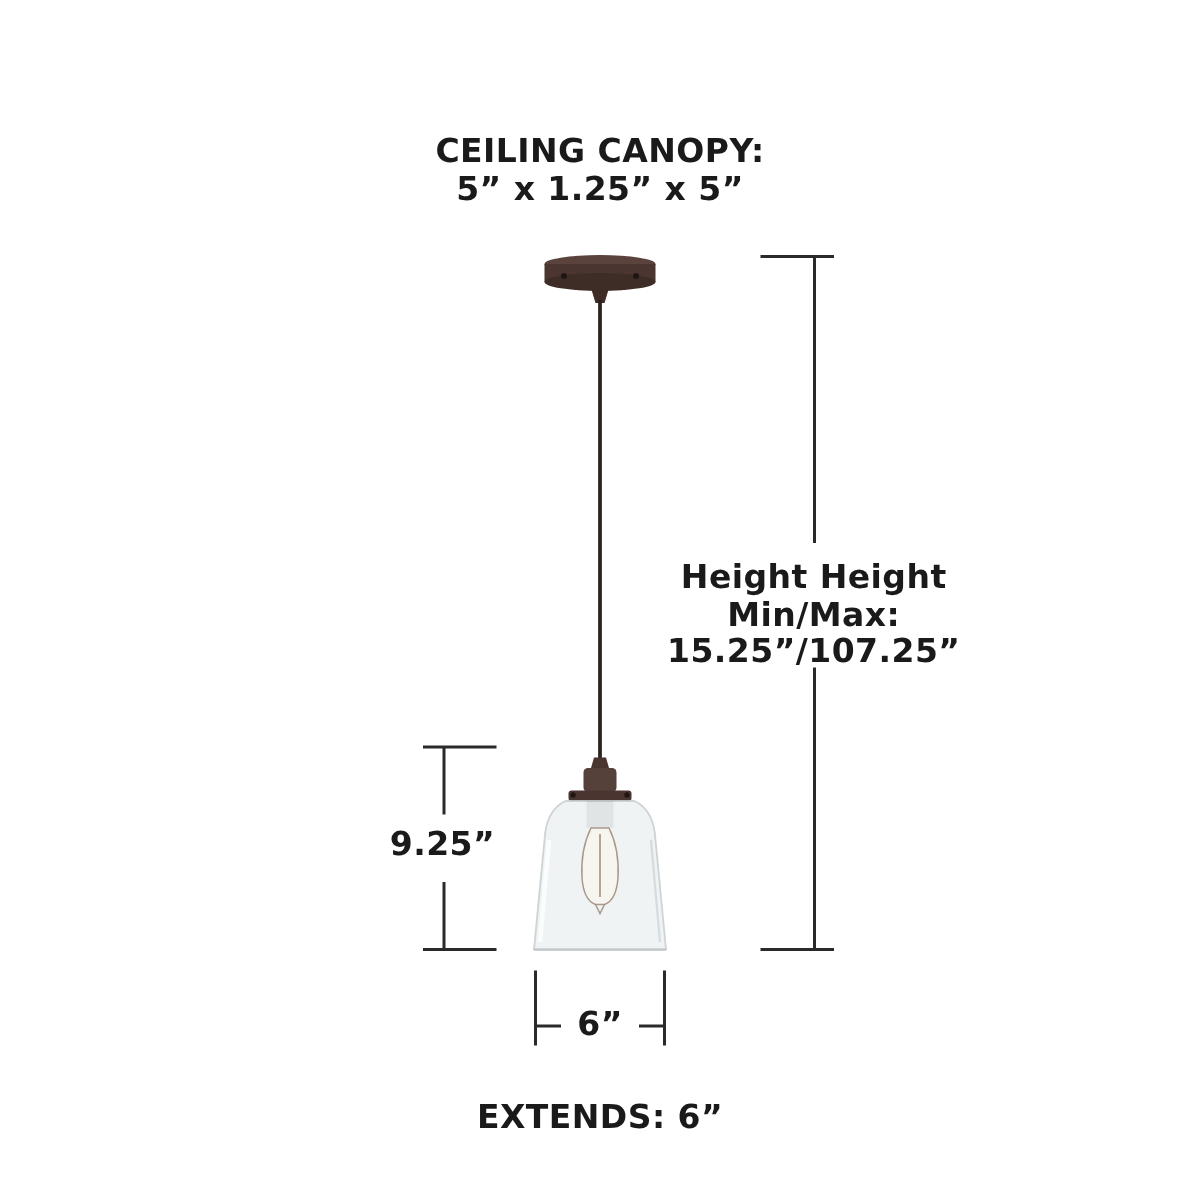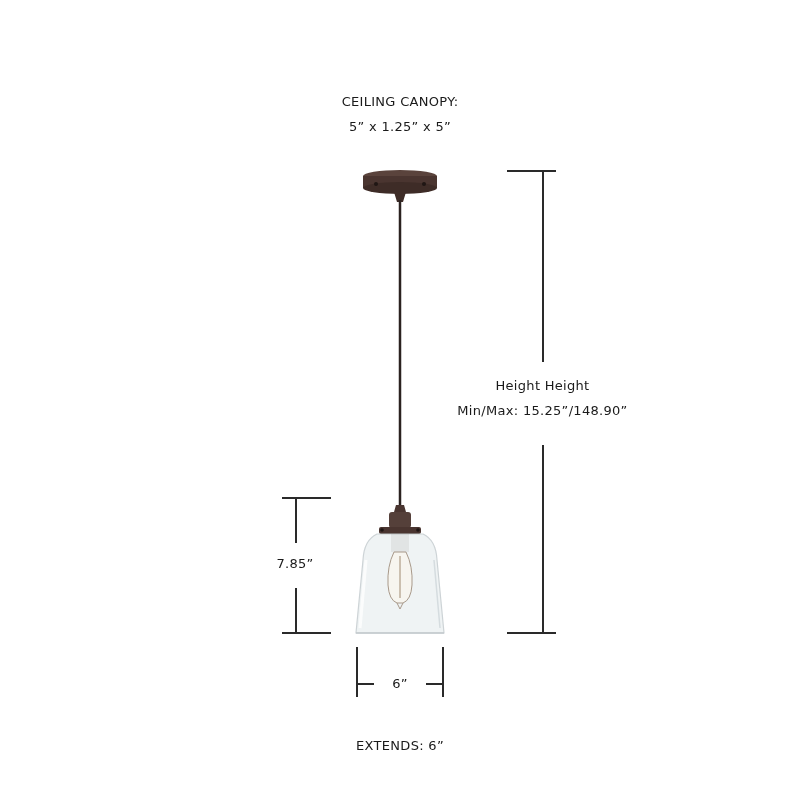--- a/index.html
+++ b/index.html
@@ -1,29 +1,29 @@
 <!DOCTYPE html>
 <html><head>
 <meta charset="utf-8">
 <style>
   html, body { margin:0; padding:0; background:#ffffff; }
   body { width:800px; height:800px; position:relative; overflow:hidden; font-family:"DejaVu Sans", sans-serif; color:#1a1a1a; }
-  .label { position:absolute; text-align:center; font-size:13px; line-height:24px; letter-spacing:0.3px; font-weight:400; }
+  .label { position:absolute; text-align:center; font-size:22px; line-height:24px; letter-spacing:0.3px; font-weight:700; }
   svg { position:absolute; left:0; top:0; }
 </style>
 </head>
 <body>
 
 <div class="label" style="left:250px; top:90px; width:300px;">CEILING CANOPY:</div>
 <div class="label" style="left:250px; top:115px; width:300px;text-align:center;">5” x 1.25” x 5”</div>
 
 <div class="label" style="left:405px; top:374px; width:275px;">Height Height</div>
-<div class="label" style="left:405px; top:399px; width:275px;">Min/Max: 15.25”/148.90”</div>
+<div class="label" style="left:405px; top:399px; width:275px;">Min/Max: 15.25”/107.25”</div>
 
-<div class="label" style="left:255px; top:552px; width:80px;">7.85”</div>
+<div class="label" style="left:255px; top:552px; width:80px;">9.25”</div>
 <div class="label" style="left:370px; top:672px; width:60px;">6”</div>
 <div class="label" style="left:280px; top:734px; width:240px;">EXTENDS: 6”</div>
 
 <svg width="800" height="800" viewBox="0 0 800 800">
 
   <g stroke="#2a2a2a" stroke-width="2">
     <line x1="507" y1="171" x2="556" y2="171"></line>
     <line x1="543" y1="171" x2="543" y2="362"></line>
     <line x1="543" y1="445" x2="543" y2="633"></line>
     <line x1="507" y1="633" x2="556" y2="633"></line>

